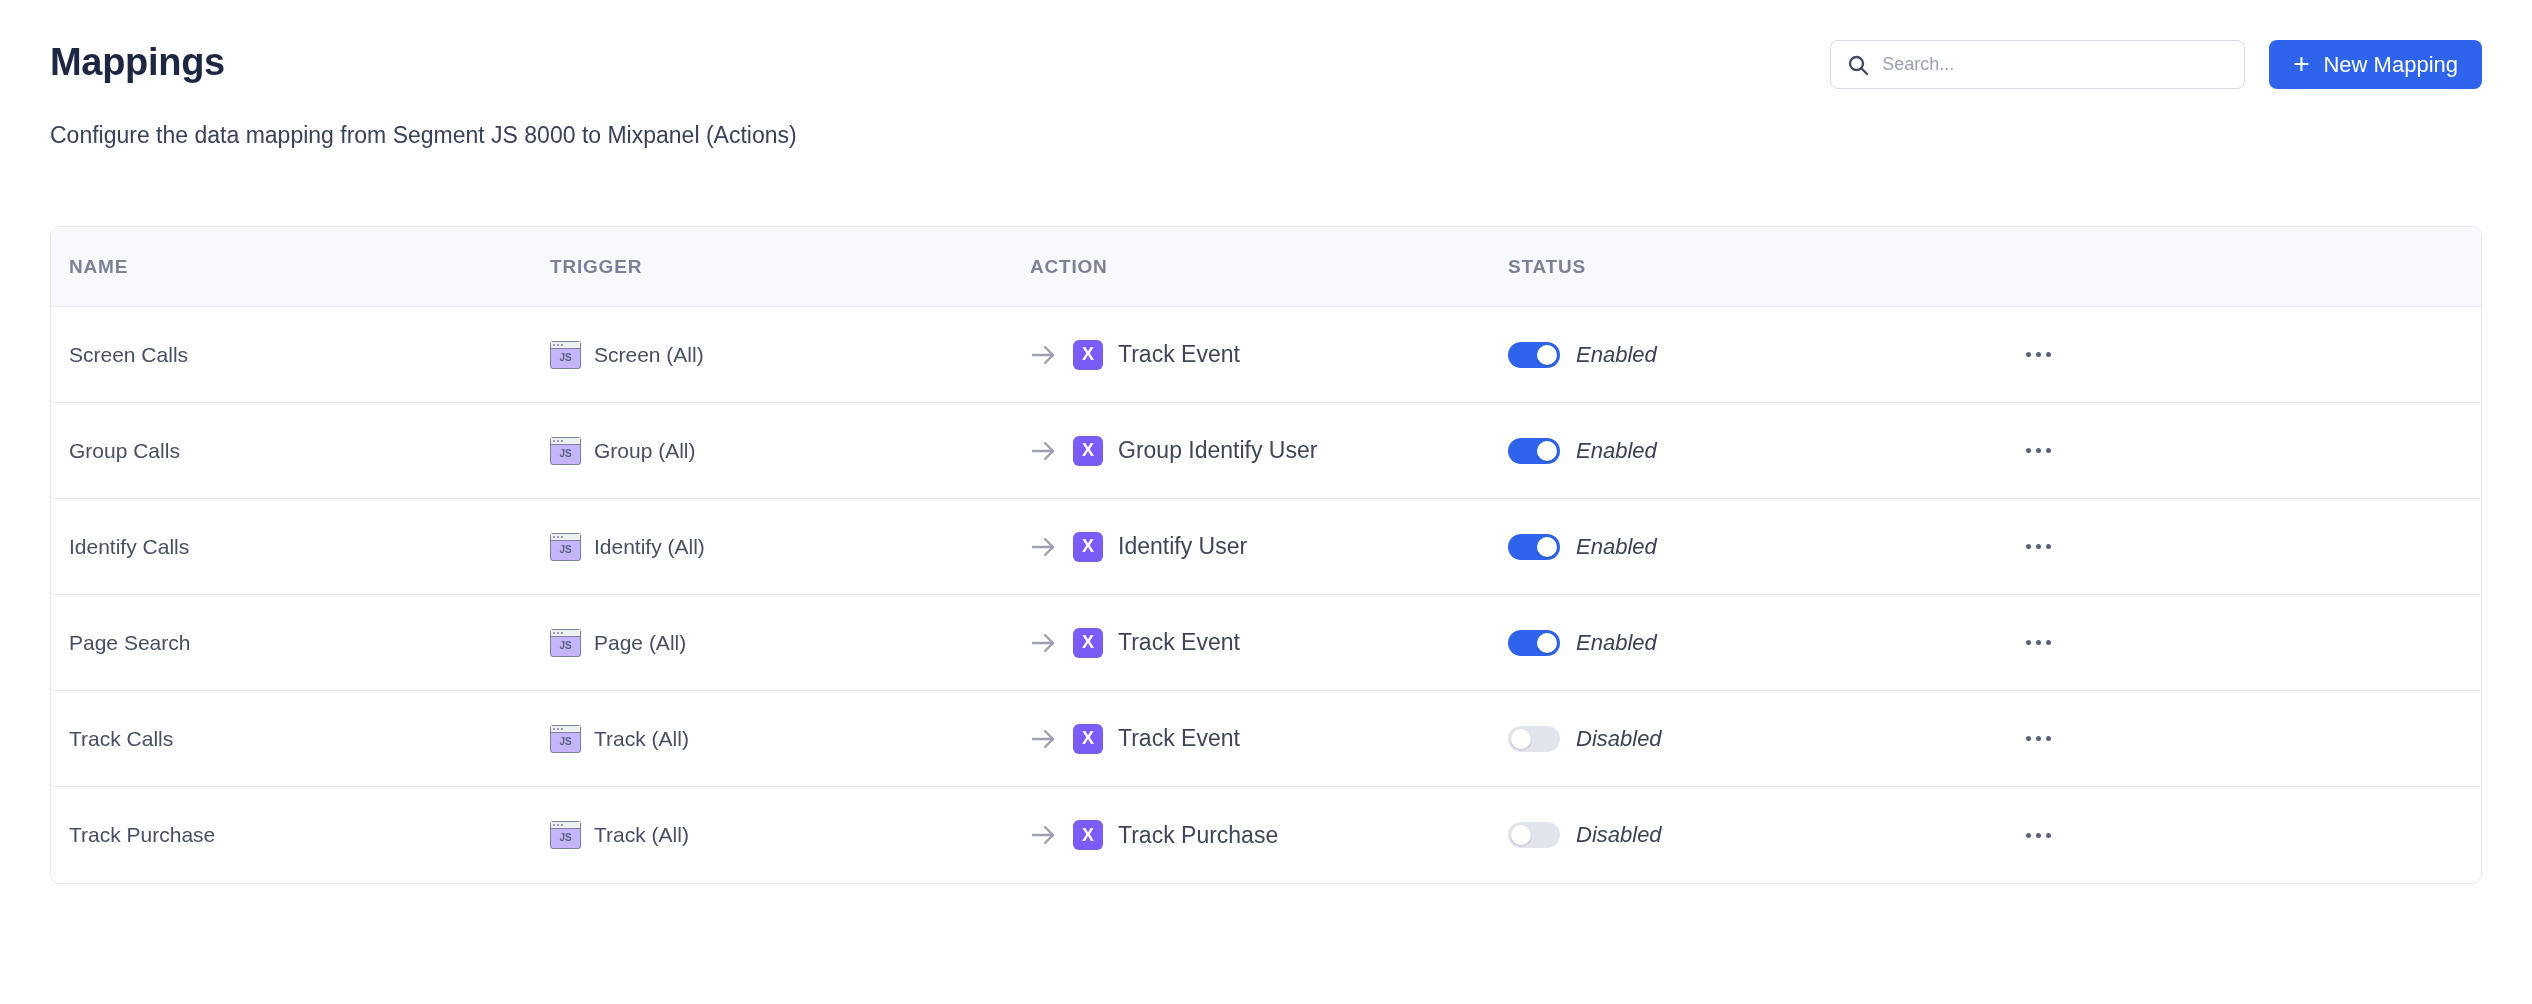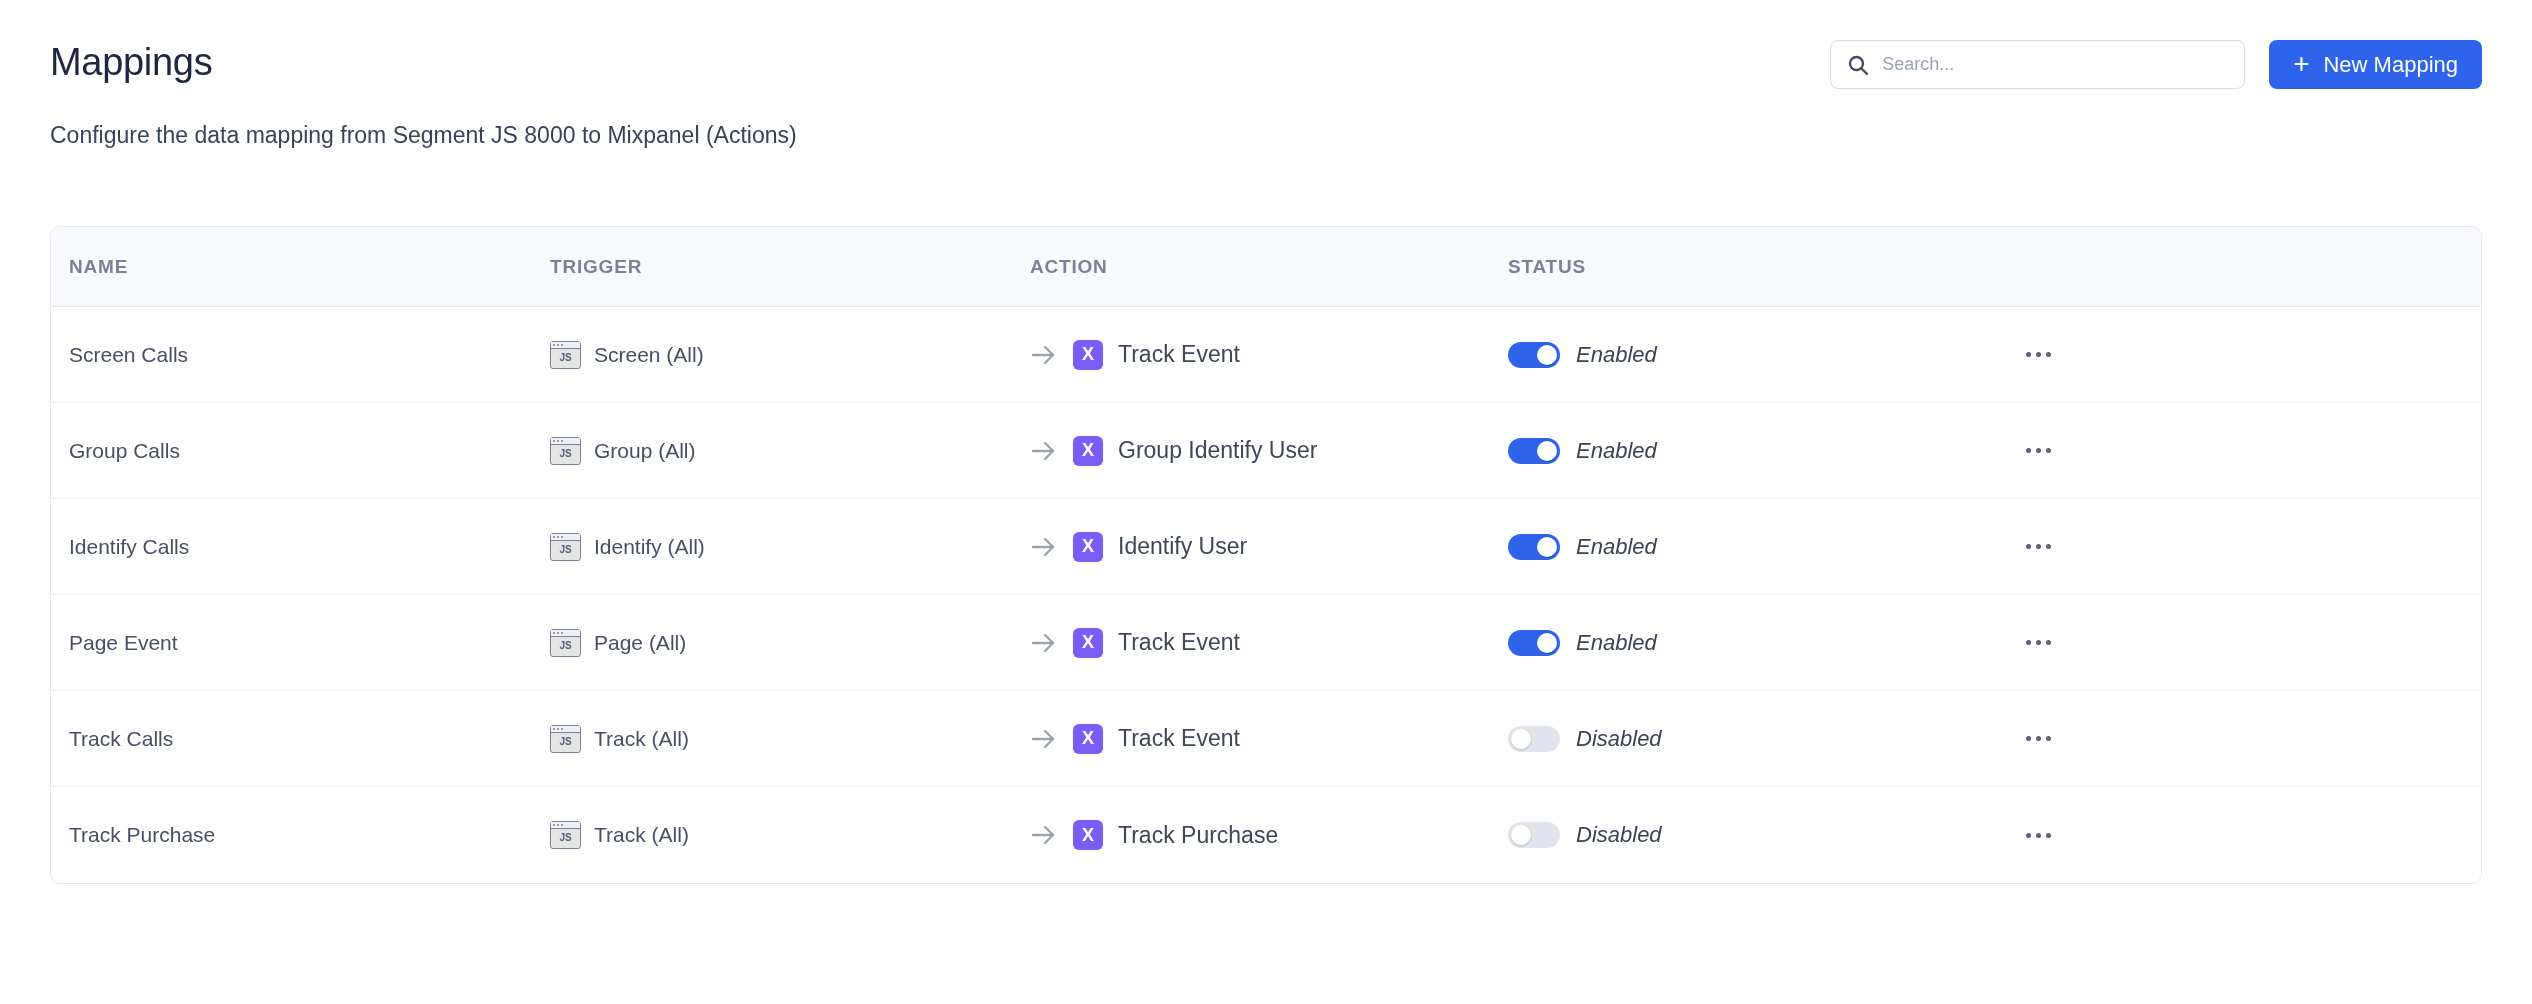--- a/index.html
+++ b/index.html
@@ -20,21 +20,21 @@
   *{box-sizing:border-box;margin:0;padding:0;}
   html,body{width:2532px;height:1004px;overflow:hidden;}
   body{
     background:#ffffff;
     font-family:"Liberation Sans", sans-serif;
     position:relative;
   }
   
   .topbar{padding:40px 50px 0 50px;}
   .page-title{
-    font-size:38px;font-weight:400;color:var(--title);
+    font-size:38px;font-weight:700;color:var(--title);
     line-height:44px;letter-spacing:-0.3px;
   }
   .page-subtitle{
     margin-top:36px;font-size:23px;color:var(--subtitle);line-height:30px;font-weight:400;
   }
   .controls{
     position:absolute;top:40px;right:50px;
     display:flex;gap:24px;align-items:center;
   }
   .search{
@@ -91,21 +91,21 @@
   .cell.trigger{gap:13px;}
   .cell.trigger .trig-label{font-size:21px;color:var(--body-text);}
   .cell.action{gap:15px;}
   .cell.action .act-label{font-size:23px;color:var(--action-text);}
   .cell.status{gap:16px;font-style:italic;}
   .cell.menu{padding-left:50px;}
   
   .js-icon{
     width:31px;height:28px;flex:0 0 auto;
     border:1.5px solid #7a8198;border-radius:3px;
-    background:#e5e5e5;display:block;
+    background:#c4b5fd;display:block;
   }
   .js-icon .bar{
     display:flex;align-items:center;gap:2px;
     height:7px;border-bottom:1.5px solid #7a8198;
     background:#eef0f5;padding-left:2px;
   }
   .js-icon .bar b{width:2px;height:2px;border-radius:50%;background:#7a8198;}
   .js-icon em{
     display:block;font-style:normal;text-align:center;
     font-size:10px;font-weight:700;color:#59617a;line-height:18px;
@@ -280,21 +280,21 @@
       <button class="kebab">
             <b></b>
             <b></b>
             <b></b>
           </button>
     </div>
   </div>
 
   <div class="row grid">
     <div class="cell name">
-      <span>Page Event</span>
+      <span>Page Search</span>
     </div>
     <div class="cell trigger">
       <span class="js-icon">
         <span class="bar">
               <b></b>
               <b></b>
               <b></b>
             </span>
         <em>JS</em>
       </span>

